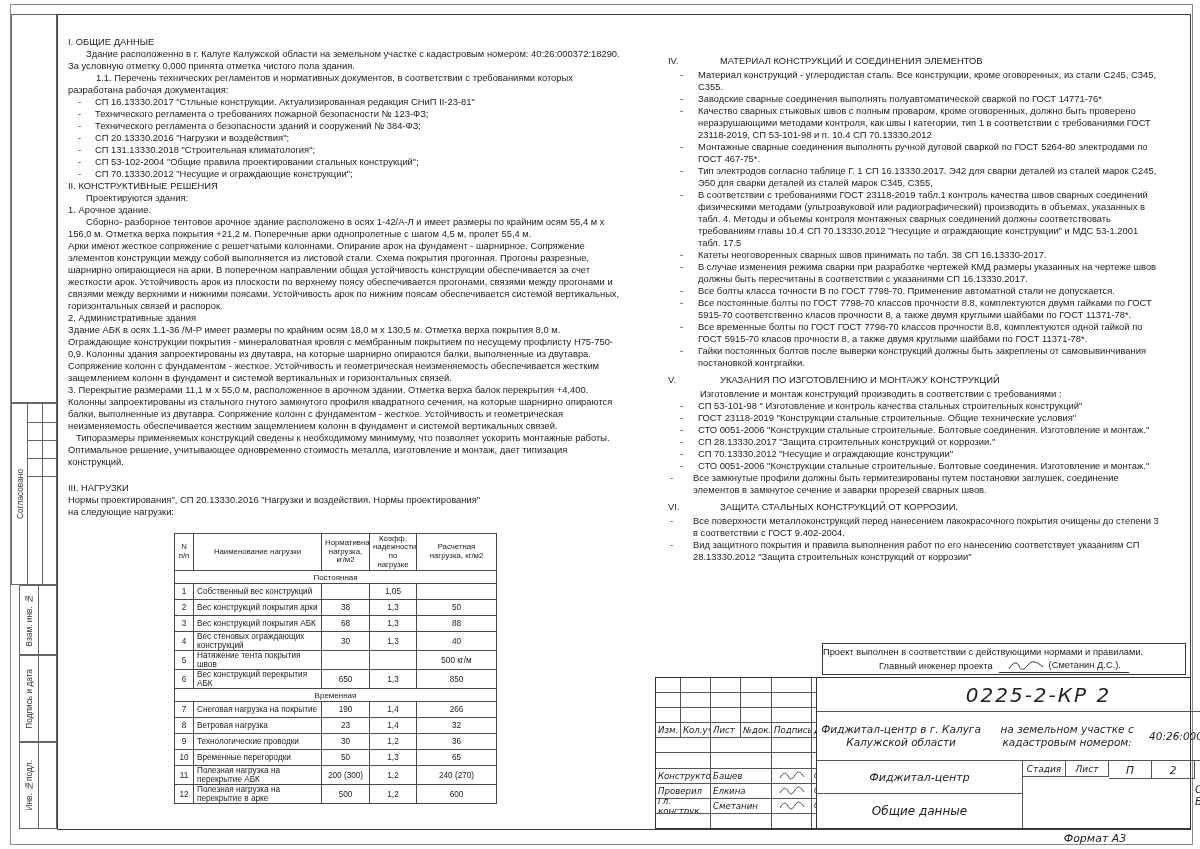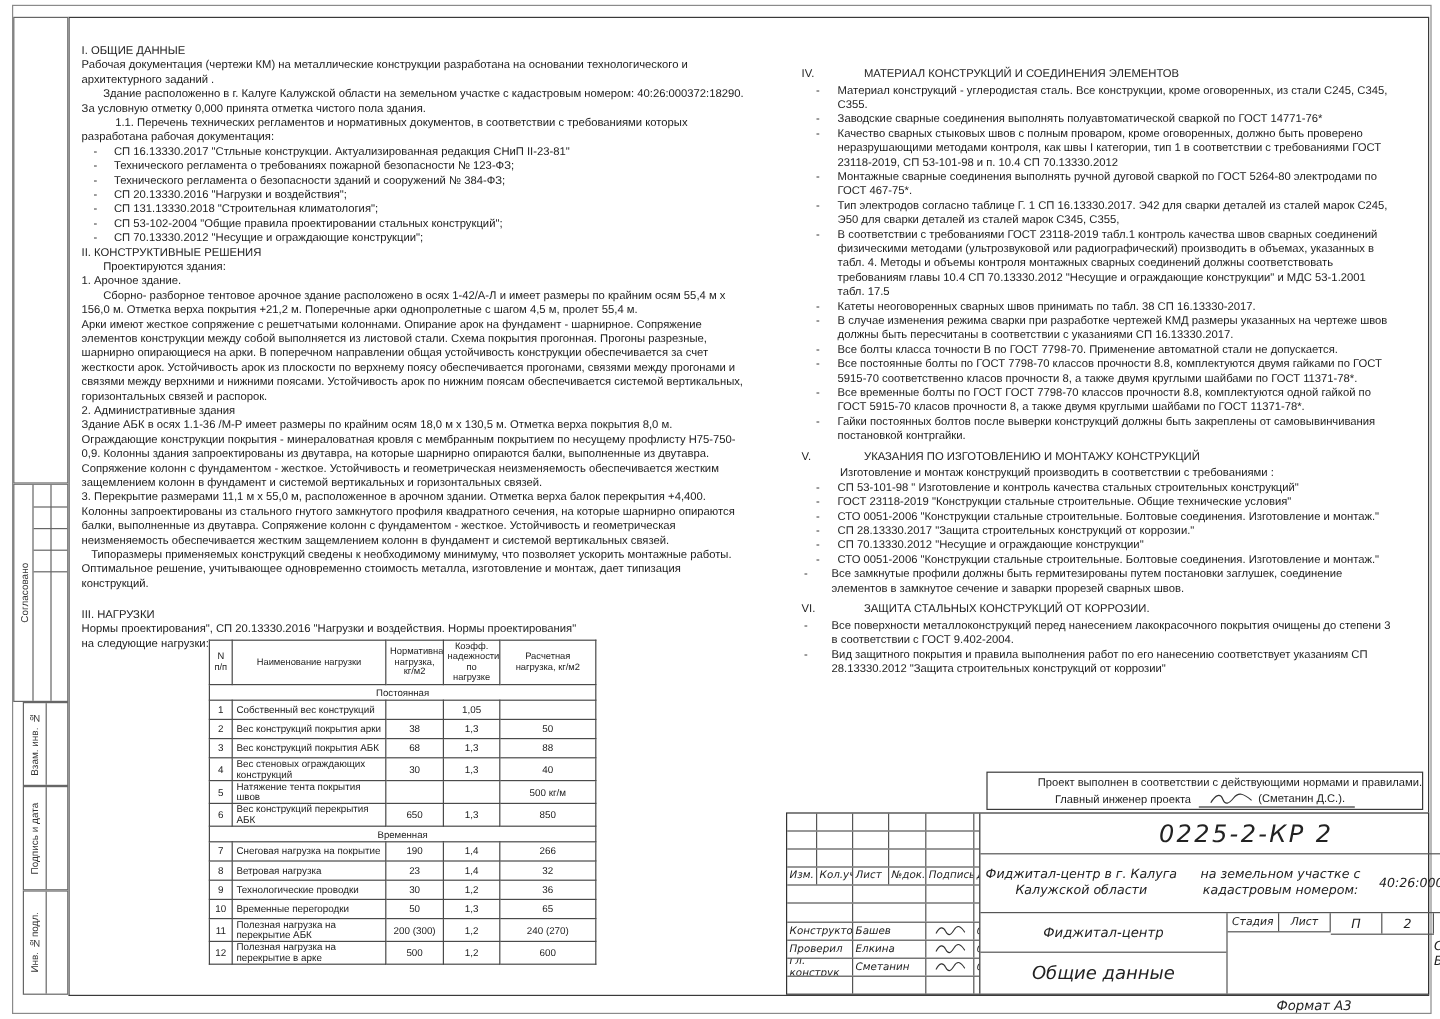--- a/index.html
+++ b/index.html
@@ -32,21 +32,21 @@
   .loads{position:absolute;left:174px;top:533px;width:322px;border-collapse:collapse;table-layout:fixed;
          font-size:8.2px;color:#222;background:#fff;}
   .loads th,.loads td{border:1px solid #4a4a4a;padding:0 3px;overflow:hidden;}
   .loads th{font-weight:normal;font-size:7.8px;line-height:8.6px;height:36px;text-align:center;}
   .loads td{height:15px;}
   .loads td.c{text-align:center;}
   .loads tr.group td{height:12px;text-align:center;font-size:8px;}
 
   
   .approve{position:absolute;left:822px;top:643px;width:364px;height:32px;border:1px solid #3a3a3a;
-           box-sizing:border-box;text-align:right;font-size:9.3px;line-height:13px;padding-top:2px;background:#fff;}
+           box-sizing:border-box;text-align:left;font-size:9.3px;line-height:13px;padding-top:2px;background:#fff;}
   .ap2{display:flex;justify-content:center;align-items:flex-end;}
   .ap-sig{display:inline-flex;align-items:flex-end;gap:4px;border-bottom:1px solid #333;margin-left:6px;padding:0 8px;}
 
   
   .gost{font-style:italic;font-family:"DejaVu Sans",sans-serif;}
   .tb{position:absolute;left:655px;top:677px;width:536px;height:152px;border:1.5px solid #333;
       box-sizing:border-box;display:flex;background:#fff;}
   .tb-left{width:187px;border-right:1.5px solid #333;display:flex;flex-direction:column;box-sizing:border-box;}
   .trow{flex:1;display:grid;border-bottom:1px solid #555;min-height:0;}
   .trow.last{border-bottom:none;}
@@ -59,21 +59,21 @@
   .tc.sigc{justify-content:center;padding:0;}
   .tb-right{flex:1;display:flex;flex-direction:column;}
   .tb-doc{height:33px;border-bottom:1px solid #555;display:flex;align-items:center;justify-content:center;
           font-size:20px;letter-spacing:2px;color:#222;}
   .tb-project{height:48px;border-bottom:1px solid #555;display:flex;flex-direction:row;align-items:center;
               justify-content:space-between;font-size:10.5px;line-height:13px;color:#222;text-align:center;}
   .tb-bottom{flex:1;display:flex;min-height:0;}
   .tb-objcol{width:206px;border-right:1px solid #555;display:flex;flex-direction:column;box-sizing:border-box;}
   .tb-obj{height:32px;border-bottom:1px solid #555;display:flex;align-items:center;justify-content:center;
           font-size:11px;color:#222;}
-  .tb-sheetname{flex:1;display:flex;align-items:center;justify-content:center;font-size:15px;color:#222;}
+  .tb-sheetname{flex:1;display:flex;align-items:center;justify-content:center;font-size:12px;color:#222;}
   .tb-stagecol{flex:1;display:flex;flex-direction:row;min-width:0;}
   .stage-hdr,.stage-val{display:grid;grid-template-columns:43px 43px 1fr;border-bottom:1px solid #555;}
   .stage-hdr{height:15px;font-size:9px;}
   .stage-val{height:17px;font-size:10.5px;}
   .stage-hdr span,.stage-val span{border-right:1px solid #555;display:flex;align-items:center;justify-content:center;
           font-style:italic;font-family:"DejaVu Sans",sans-serif;color:#222;overflow:hidden;}
   .stage-hdr span:last-child,.stage-val span:last-child{border-right:none;}
   .tb-company{flex:1;display:flex;align-items:center;justify-content:center;font-size:10.5px;color:#222;}
 
   .format{position:absolute;left:1000px;top:832px;width:190px;text-align:center;font-size:11px;color:#222;}
@@ -131,21 +131,20 @@
         <span class="vlabel">Инв. №подл.</span>
       </div>
       <div class="mb-rest"></div>
     </div>
   </div>
 
   <div class="colL">
 
       <div class="b h"><span class="txt">I. ОБЩИЕ ДАННЫЕ</span></div>
 
-      <div class="b p"><span class="txt">Рабочая документация (чертежи КМ) на металлические конструкции  разработана на основании технологического и архитектурного заданий .</span></div>
 
       <div class="b pi"><span class="txt">Здание расположенно  в г. Калуге Калужской области на земельном участке с кадастровым номером: 40:26:000372:18290. За условную отметку 0,000 принята отметка чистого пола здания.</span></div>
 
       <div class="b pi2"><span class="txt">1.1.   Перечень технических регламентов и нормативных документов, в соответствии с требованиями которых разработана рабочая документация:</span></div>
 
       <div class="b li"><span class="txt">СП 16.13330.2017 "Стльные конструкции. Актуализированная редакция СНиП II-23-81"</span></div>
 
       <div class="b li"><span class="txt">Технического регламента о требованиях пожарной безопасности № 123-ФЗ;</span></div>
 
       <div class="b li"><span class="txt">Технического регламента о безопасности зданий и сооружений № 384-ФЗ;</span></div>

